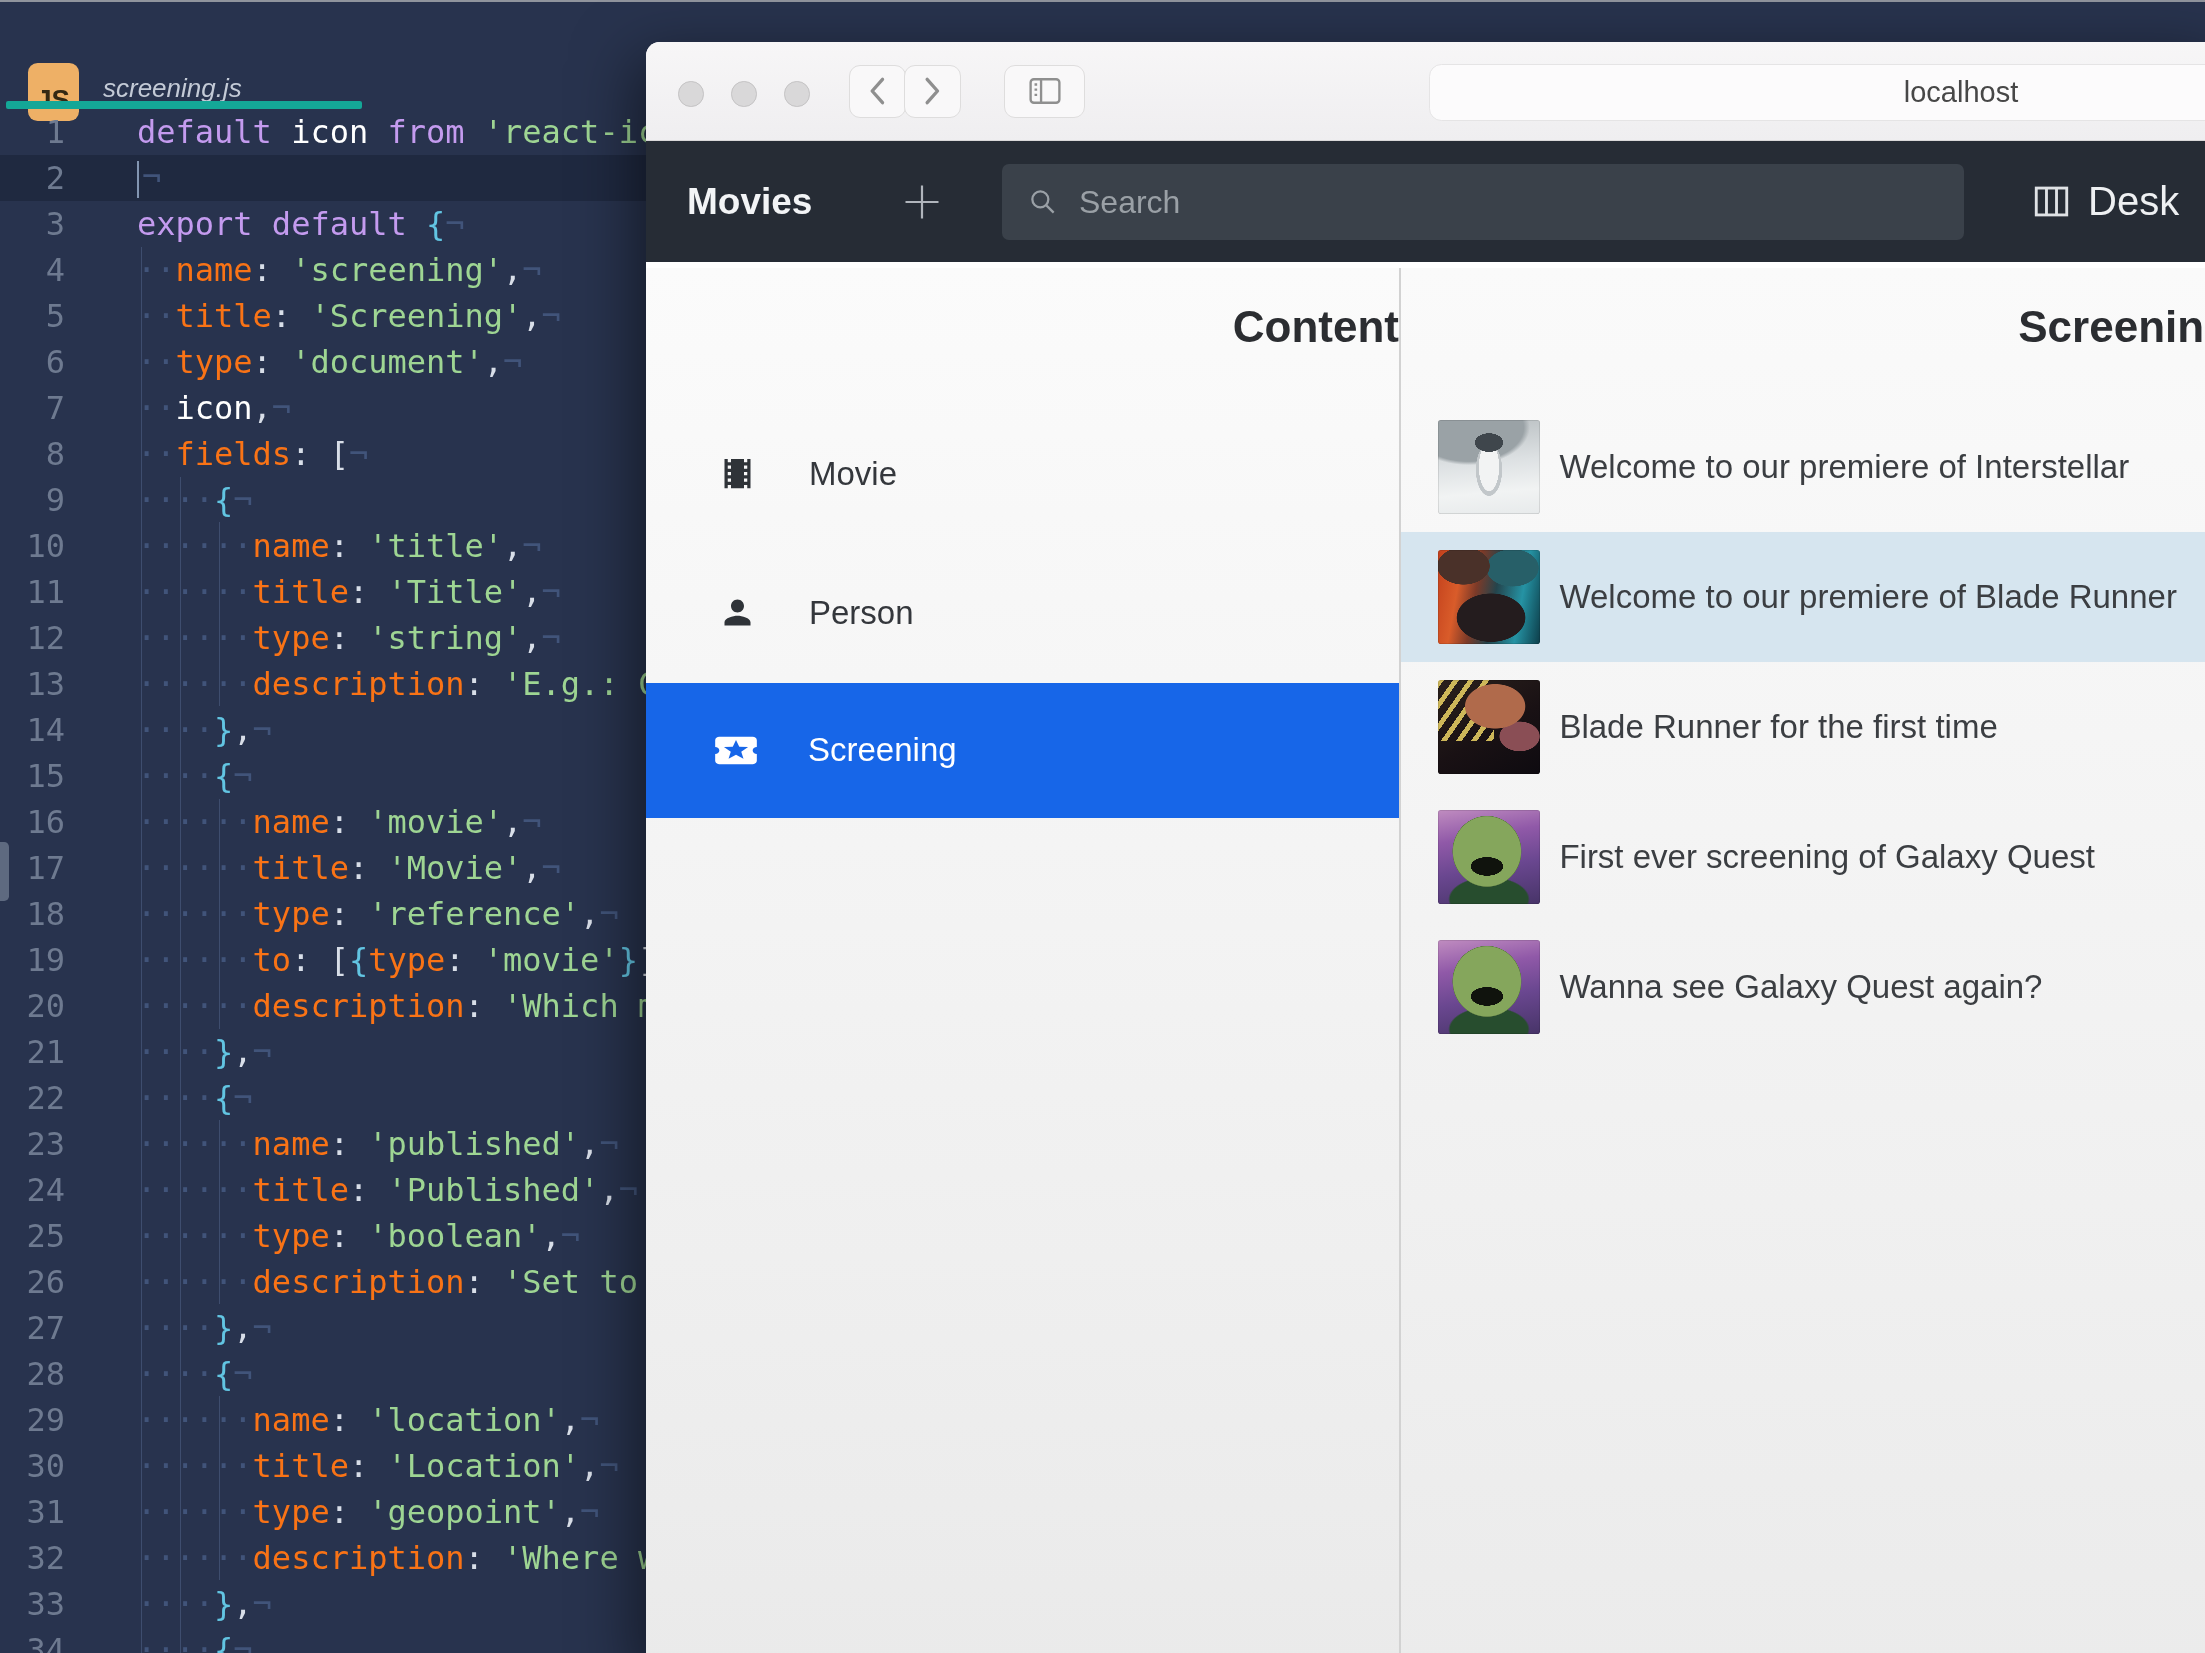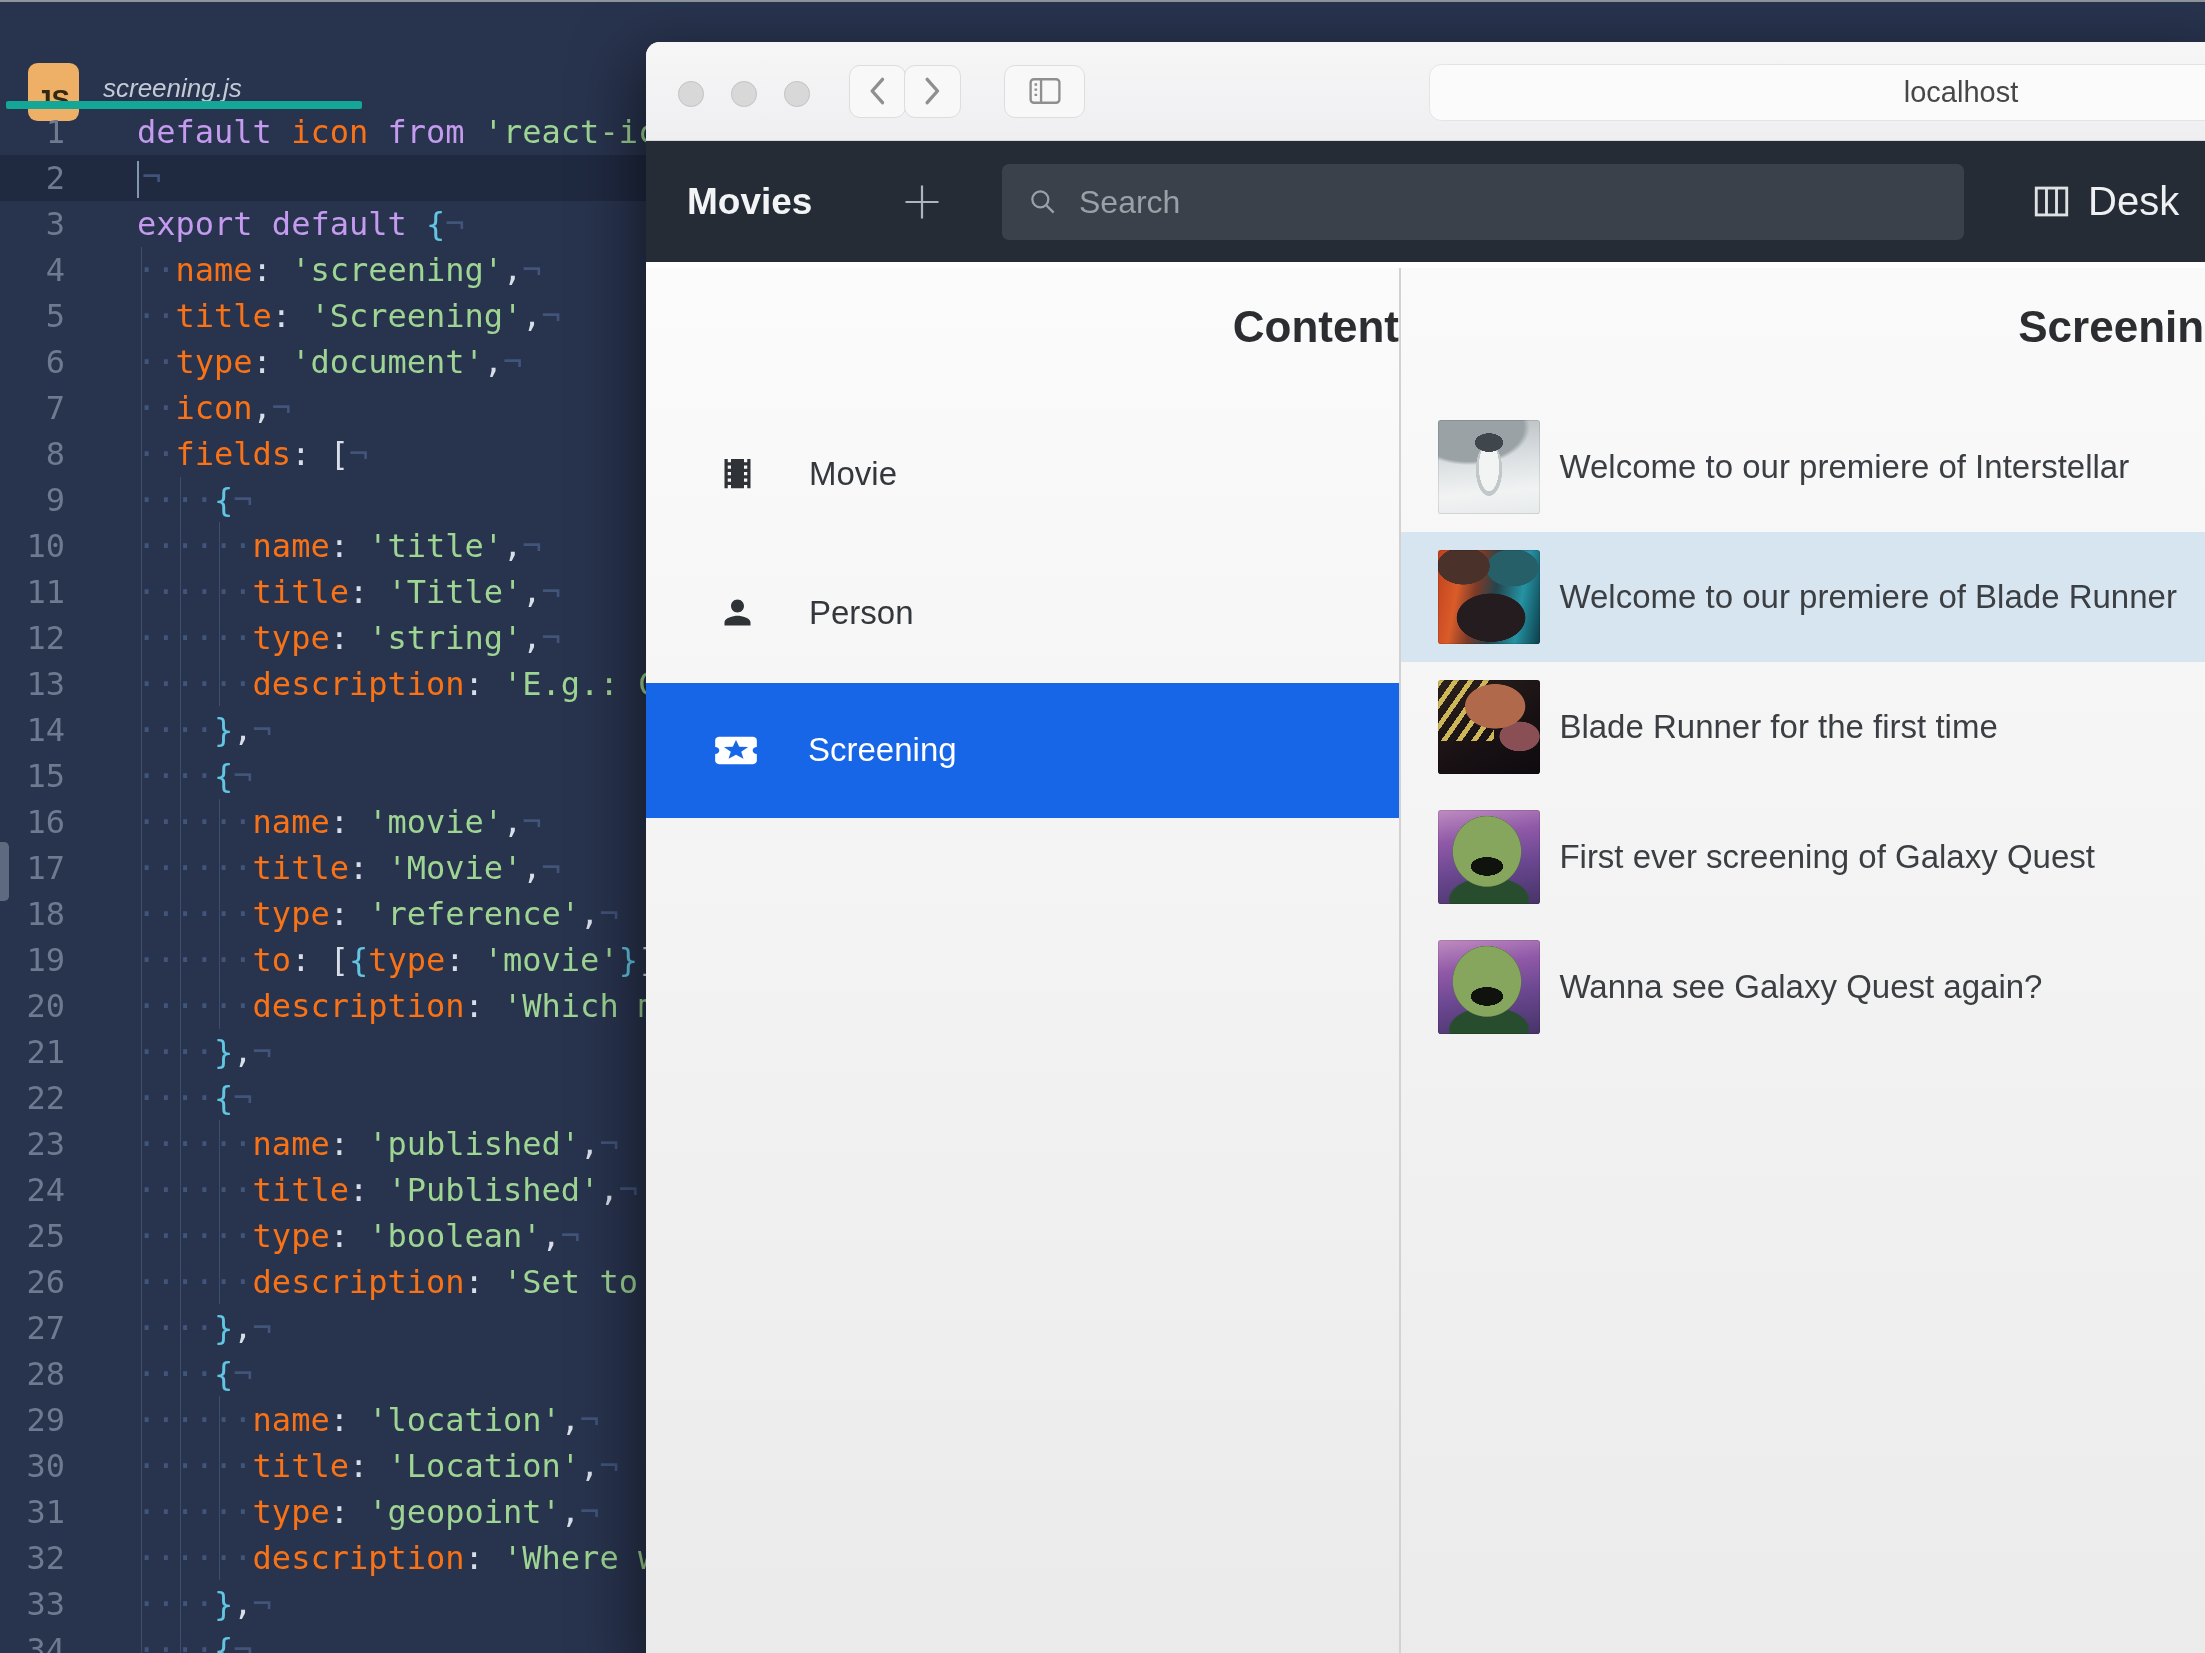--- a/index.html
+++ b/index.html
@@ -22,21 +22,21 @@
   .g3c{left:219px;top:1120px;height:184px;}
   .g3d{left:219px;top:1396px;height:184px;}
   .gutter-pill{position:absolute;left:0;top:842px;width:9px;height:59px;
                background:rgba(160,172,190,.45);border-radius:0 4.8px 4.8px 0;}
   .code-area{position:absolute;left:0;top:109px;right:0;}
   .code-line{height:46px;display:flex;align-items:center;
              font-family:"DejaVu Sans Mono",monospace;font-size:32px;white-space:pre;}
   .code-line.active{background:#1f2940;}
   .ln{width:65px;text-align:right;color:#6e7a90;flex:none;}
   .codetxt{padding-left:72px;}
-  .tk-kw{color:#c49bef}.tk-id{color:#f97316}.tk-prop{color:#f97316}.tk-str{color:#9ed593}
+  .tk-kw{color:#c49bef}.tk-id{color:#ffffff}.tk-prop{color:#f97316}.tk-str{color:#9ed593}
   .tk-pun{color:#d8dee8}.tk-brace{color:#62c5e2}.tk-ws{color:#41547a}
   .caret{display:inline-block;width:2.1px;height:37px;background:#8295b1;margin-right:2.8px;vertical-align:middle;}
 
   
   #window{position:absolute;left:646px;top:42px;width:1585px;height:1626px;
           border-radius:13.8px 13.8px 0 0;box-shadow:-9.6px 16.5px 62px rgba(0,0,0,.5);
           overflow:hidden;display:flex;flex-direction:column;background:#fff;}
   .titlebar{height:99px;background:linear-gradient(#f7f6f7,#efeef0);position:relative;flex:none;
             border-bottom:0.7px solid #d9d8d9;box-sizing:border-box;}
   .light{position:absolute;top:39px;width:25.5px;height:25.5px;border-radius:50%;

